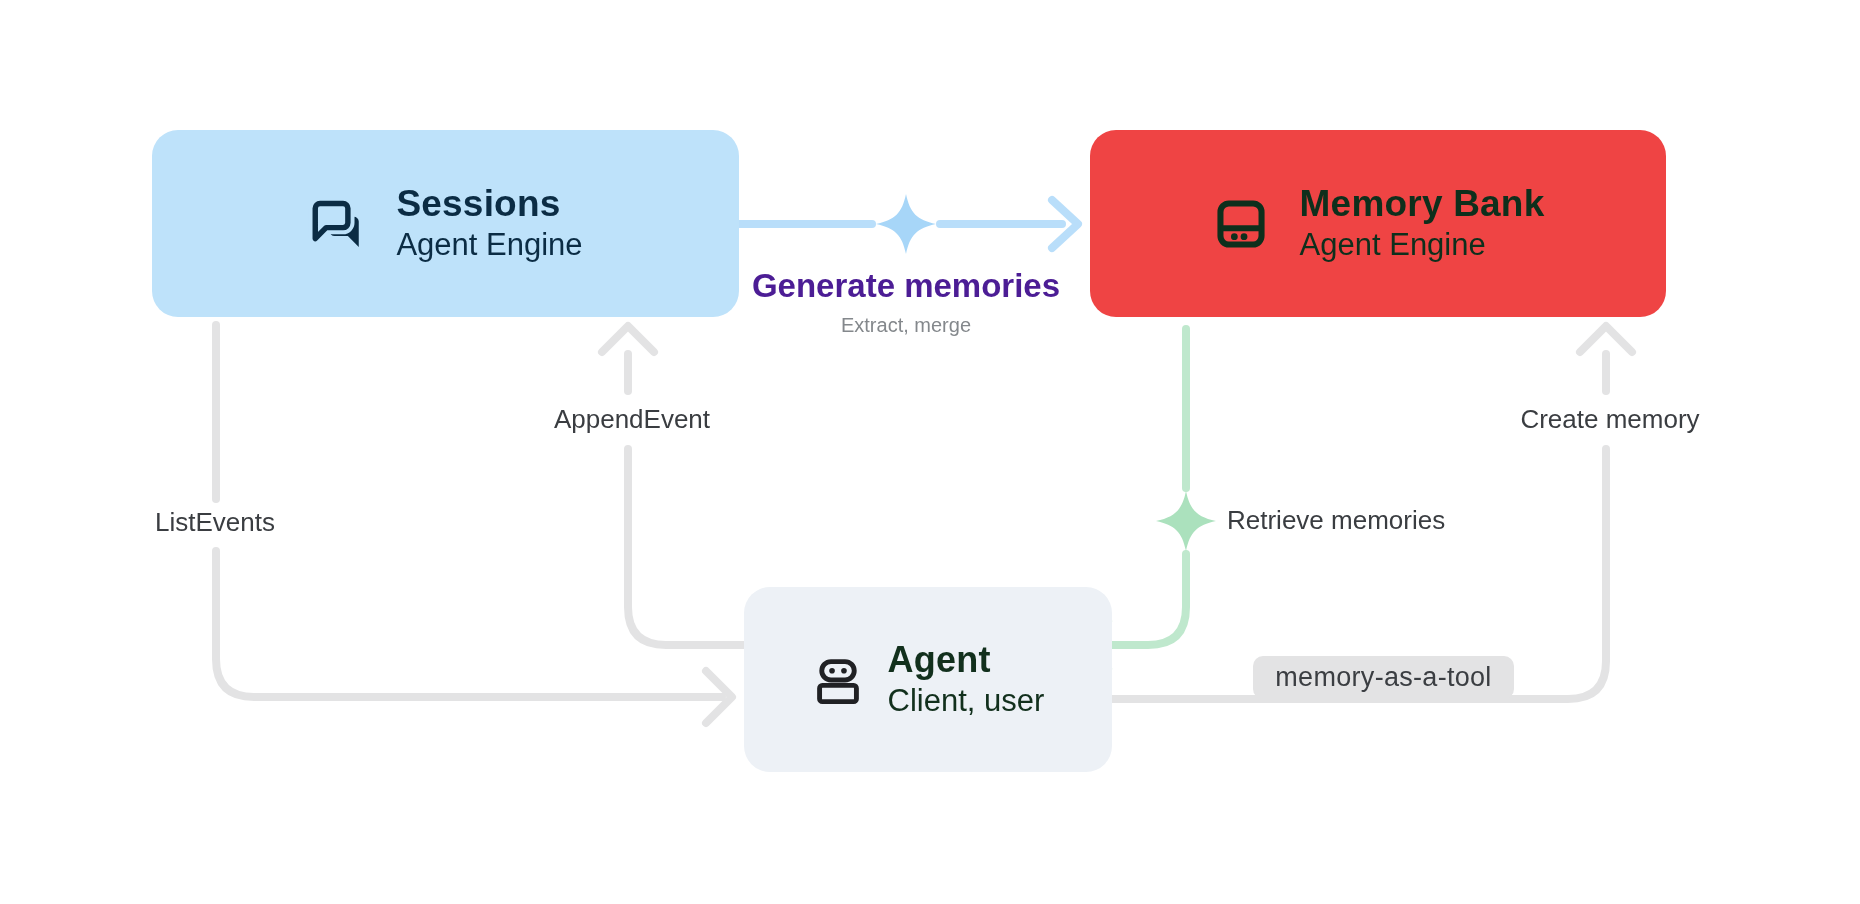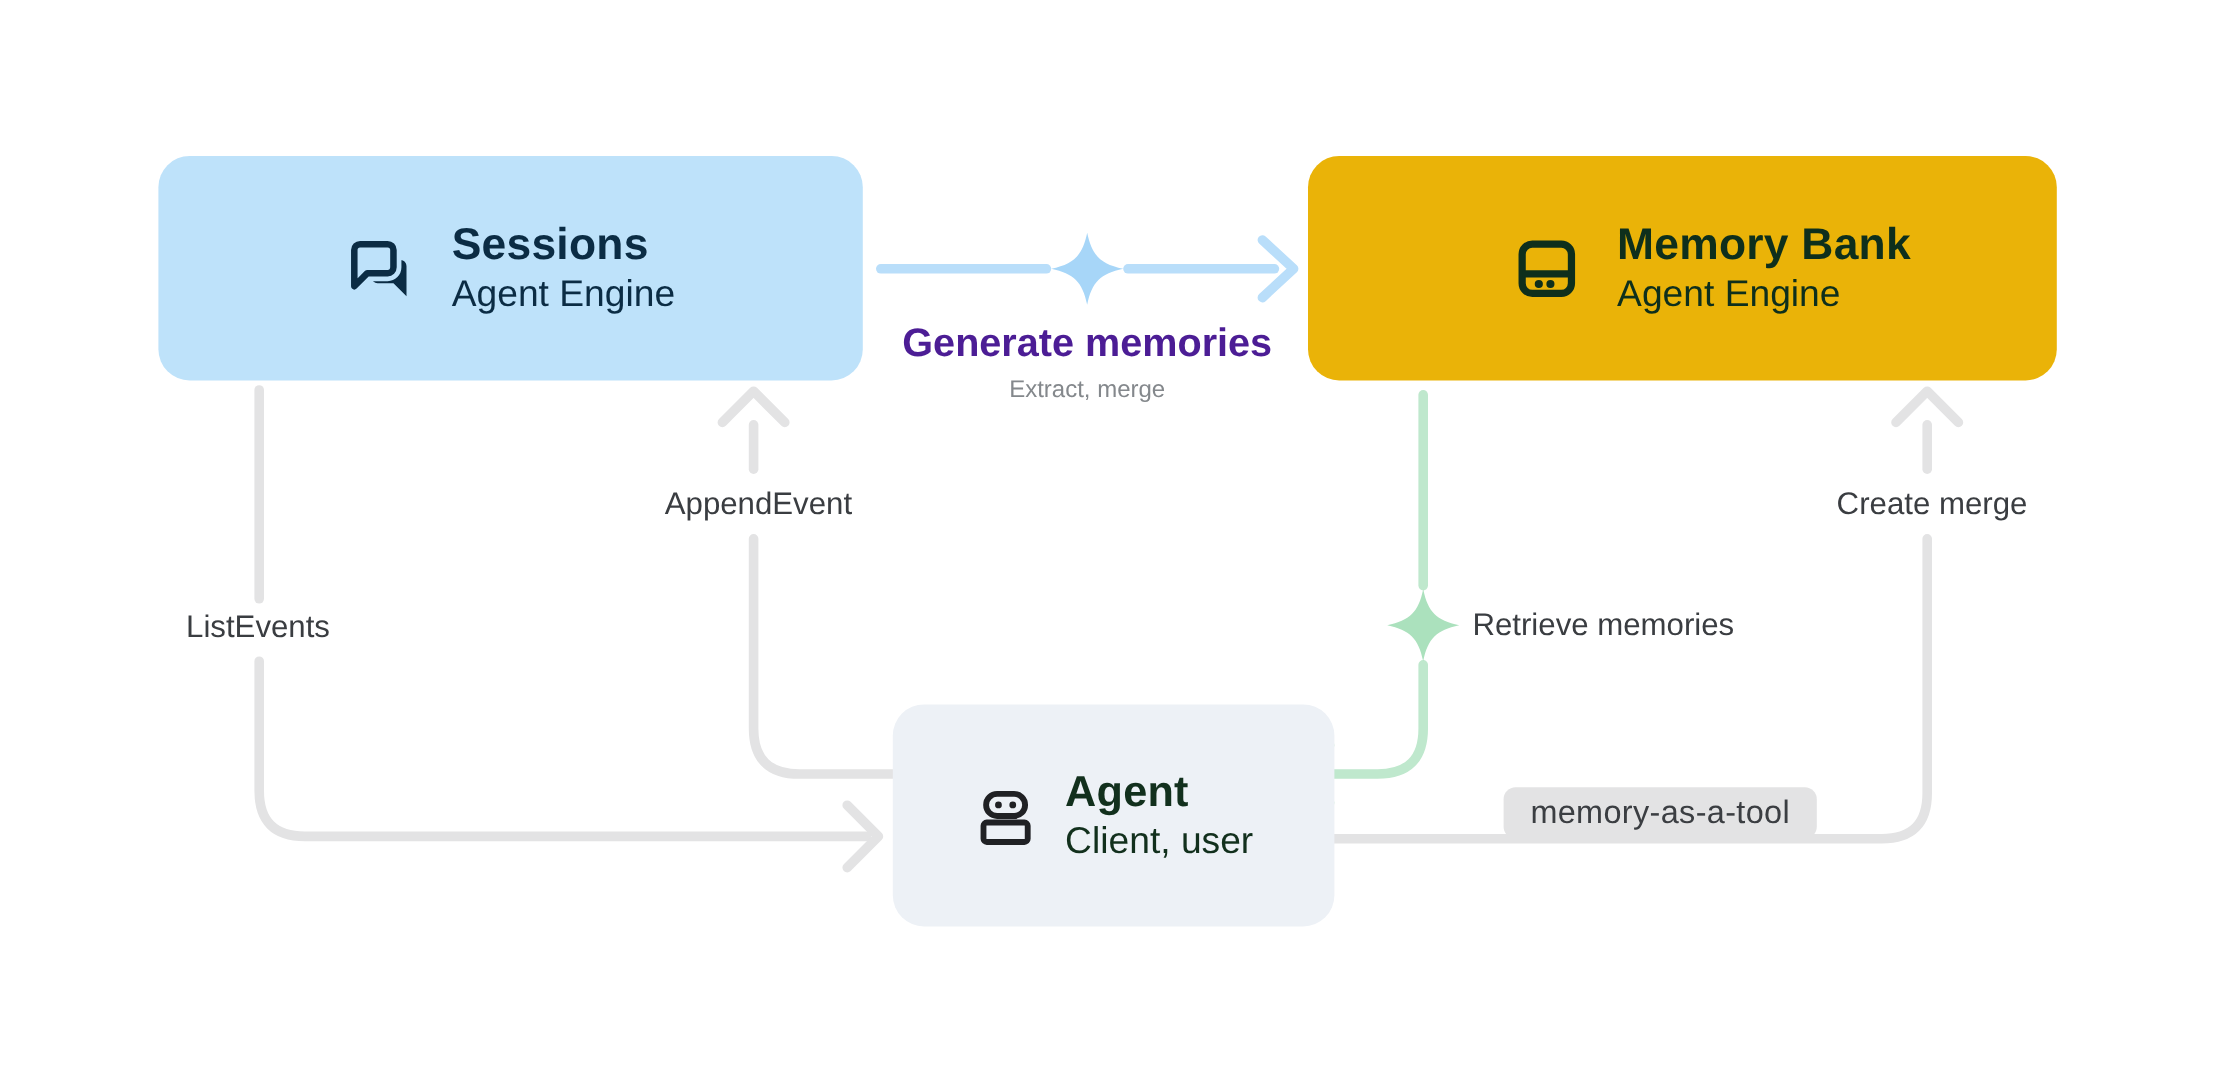--- a/index.html
+++ b/index.html
@@ -15,22 +15,22 @@
   .node{
     position:absolute;
     border-radius:26px;
     display:flex;align-items:center;justify-content:center;
     gap:30px;
   }
   .node .txt{display:flex;flex-direction:column;}
   .node .title{font-size:37px;font-weight:700;line-height:42px;letter-spacing:.2px;}
   .node .subtitle{font-size:31px;font-weight:400;line-height:39px;}
 
-  #node-sessions{left:132px;top:130px;width:587px;height:187px;background:#BEE2FA;color:#0B2C44;}
-  #node-memory-bank{left:1090px;top:130px;width:576px;height:187px;background:#eab308;color:#0E2F1C;padding-left:48px;}
+  #node-sessions{left:152px;top:130px;width:587px;height:187px;background:#BEE2FA;color:#0B2C44;}
+  #node-memory-bank{left:1090px;top:130px;width:576px;height:187px;background:#ef4444;color:#0E2F1C;}
   #node-agent{left:744px;top:587px;width:368px;height:185px;background:#EDF1F6;color:#12301D;gap:24px;}
   #node-agent .title{font-size:36px;}
   #node-agent .subtitle{font-size:31px;}
 
   .edge-label{
     position:absolute;
     font-size:26px;color:#3A3D41;
     white-space:nowrap;
   }
   .centered{transform:translateX(-50%);text-align:center;}
@@ -124,18 +124,18 @@
     <div class="txt">
       <span class="title">Agent</span>
       <span class="subtitle">Client, user</span>
     </div>
   </div>
 
   <div class="edge-label centered" id="label-generate">Generate memories</div>
   <div class="edge-label centered" id="label-extract">Extract, merge</div>
   <div class="edge-label centered" id="label-append">AppendEvent</div>
   <div class="edge-label centered" id="label-list">ListEvents</div>
-  <div class="edge-label centered" id="label-create">Create merge</div>
+  <div class="edge-label centered" id="label-create">Create memory</div>
   <div class="edge-label" id="label-retrieve">Retrieve memories</div>
 
   <div id="badge-memory-as-a-tool">memory-as-a-tool</div>
 
 </div>
 
 </body></html>

